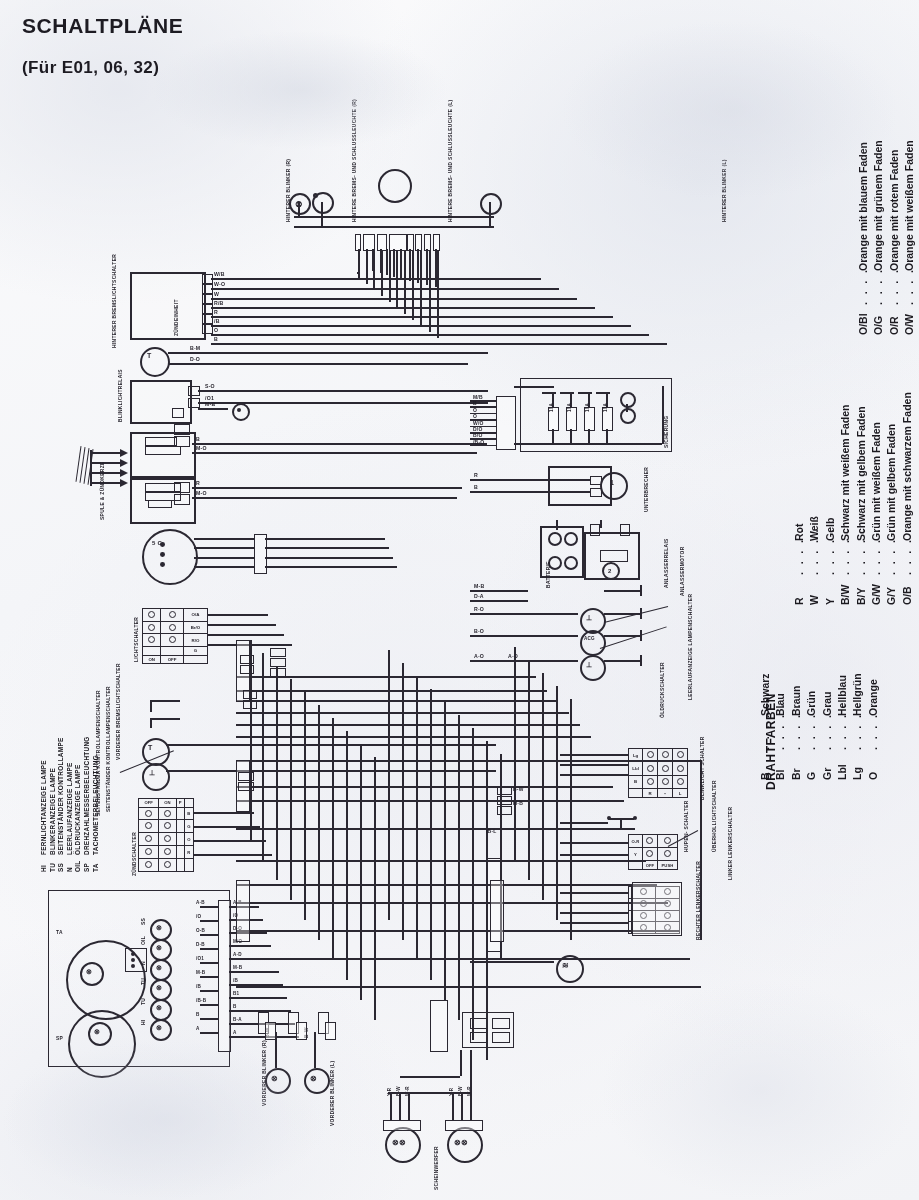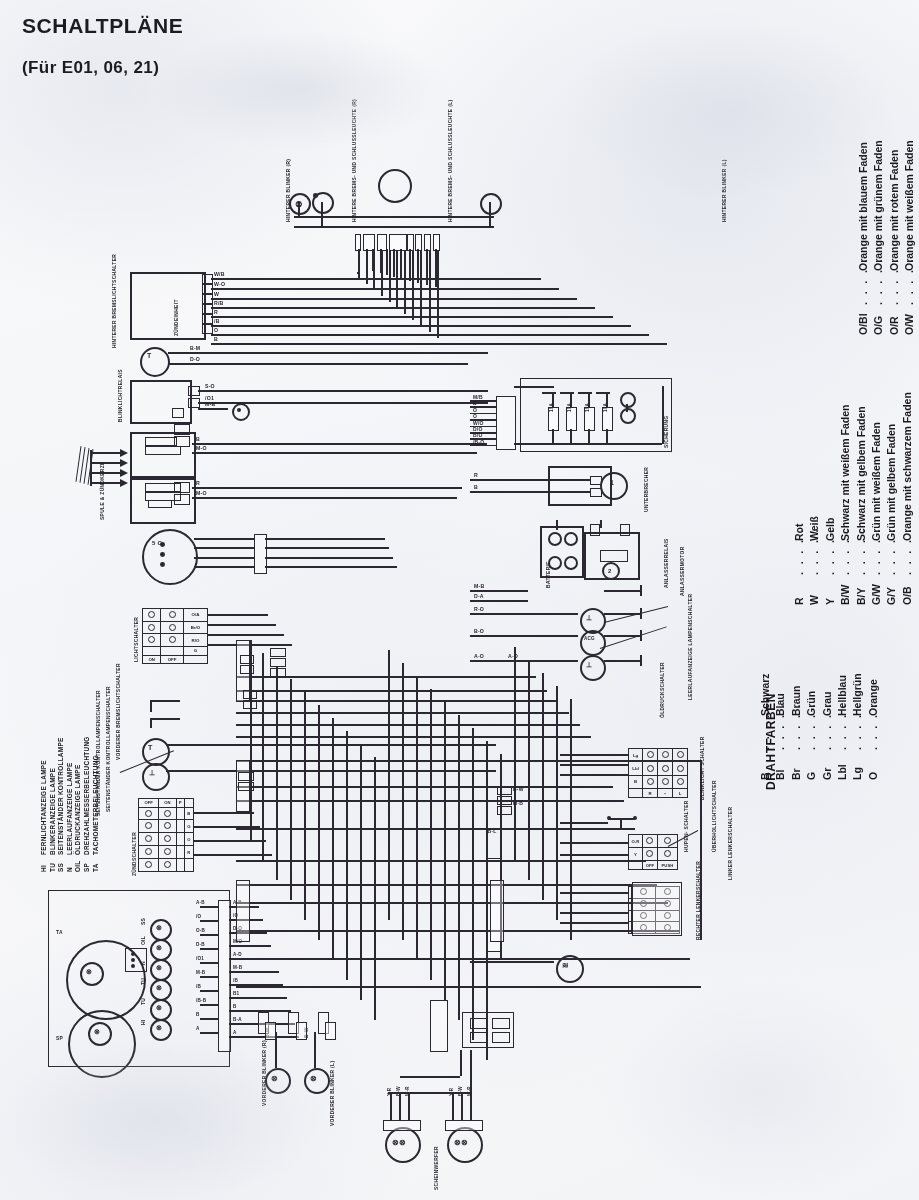--- a/index.html
+++ b/index.html
@@ -56,21 +56,21 @@
   .grid-t td{border:1.1px solid #2b2832;padding:0;font-size:5px;font-weight:bold;
     text-align:center;color:#221f28;}
   .smear{position:absolute;border-radius:50%;pointer-events:none;}
 </style>
 </head>
 <body>
 
 <div class="page">
 
   <div class="title">SCHALTPLÄNE</div>
-  <div class="subtitle">(Für E01, 06, 21)</div>
+  <div class="subtitle">(Für E01, 06, 32)</div>
 
   <div id="schematic">
       <div class="circ" style="left:289px;top:193px;width:18px;height:18px;"></div>
       <div class="lbl" style="left:295px;top:199px;font-size:9px;">⊗</div>
       <div class="circ" style="left:378px;top:169px;width:30px;height:30px;"></div>
       <div class="circ" style="left:313px;top:193px;width:1px;height:1px;"></div>
       <div class="circ" style="left:312px;top:192px;width:18px;height:18px;"></div>
       <div class="circ" style="left:480px;top:193px;width:18px;height:18px;"></div>
       <div class="wire h" style="left:294px;top:216px;width:200px;"></div>
       <div class="wire h" style="left:294px;top:226px;width:200px;"></div>

